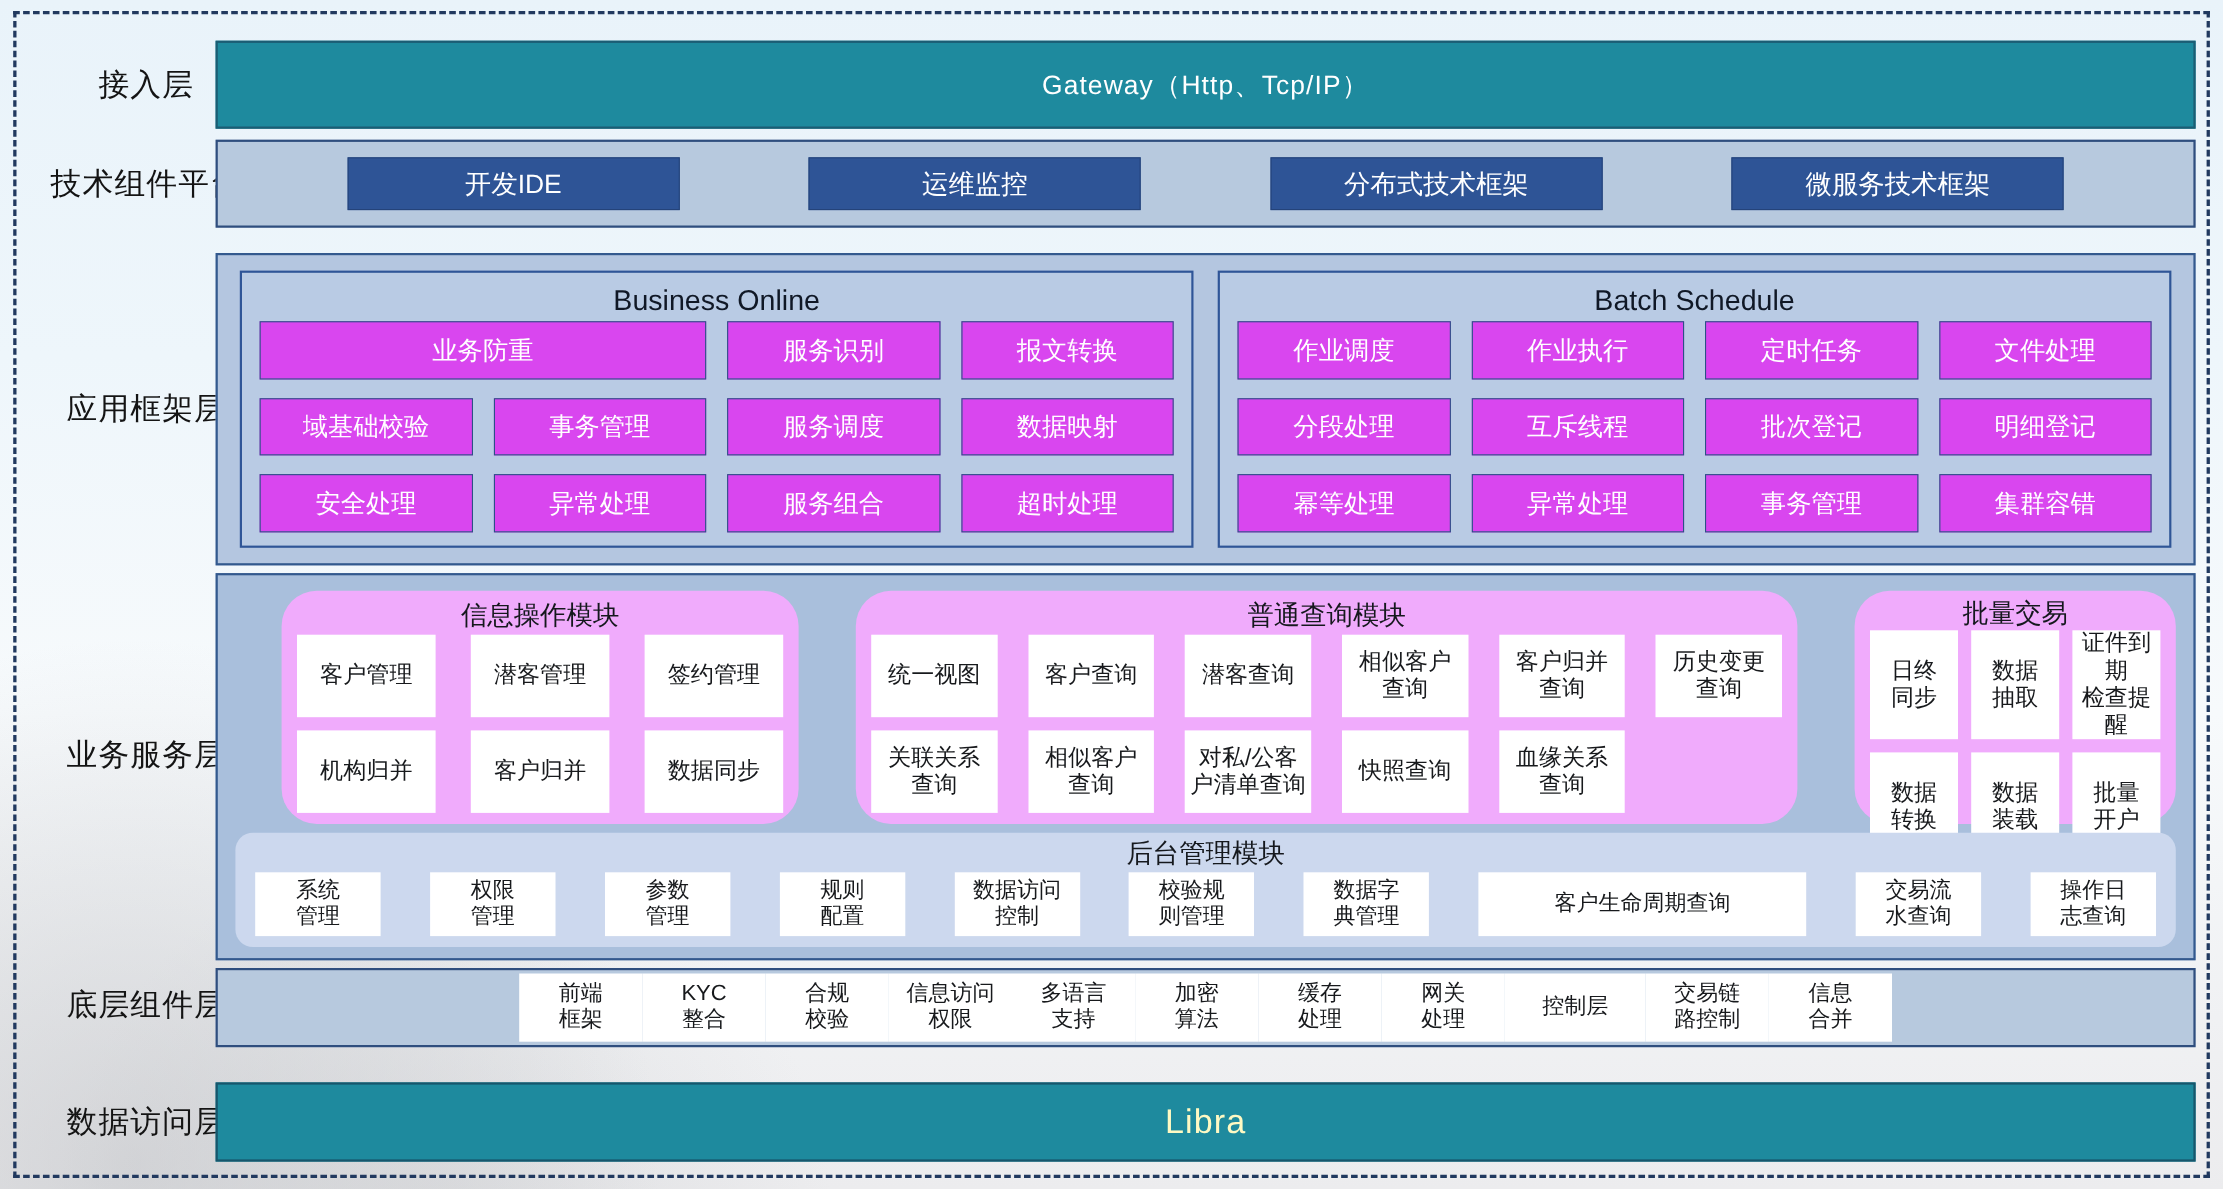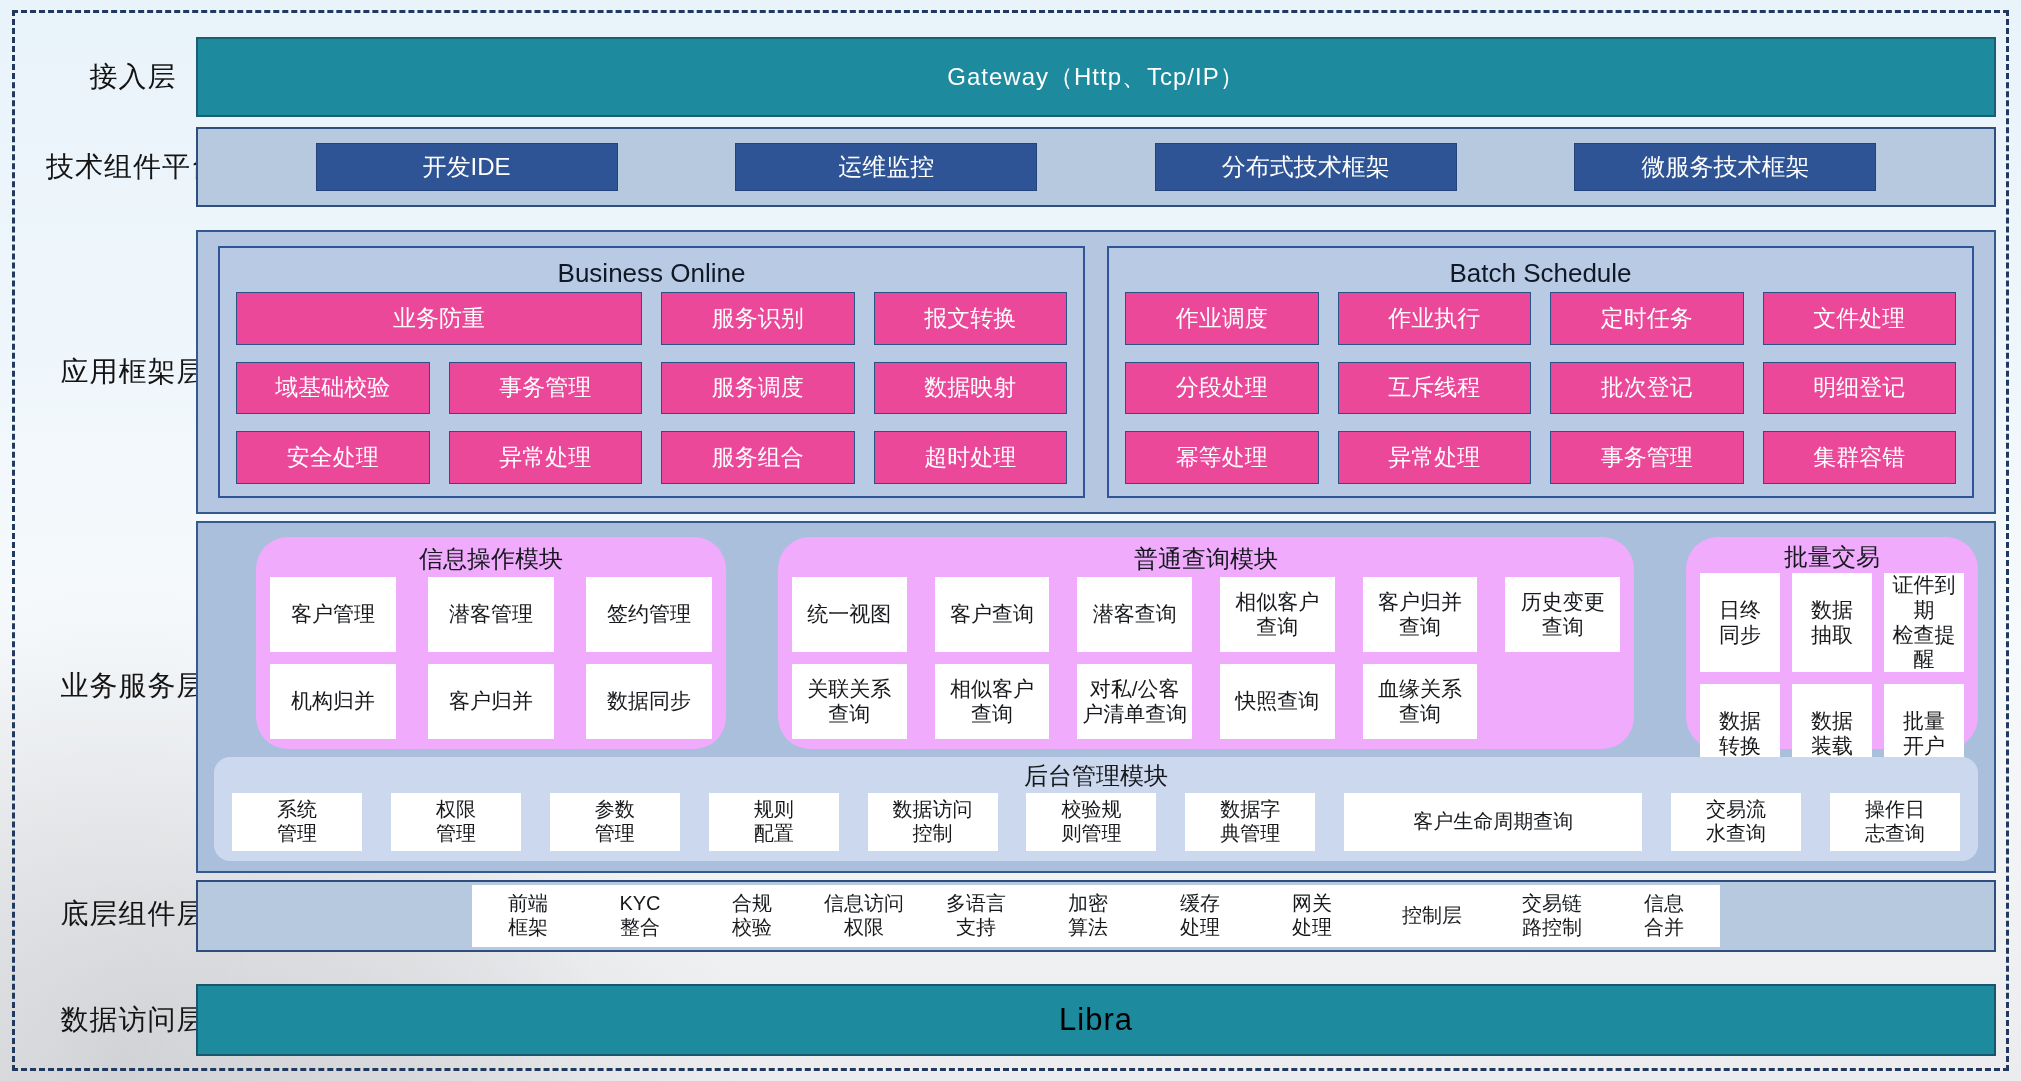--- a/index.html
+++ b/index.html
@@ -54,21 +54,21 @@
   }
   .fw-title{
     height:38px;display:flex;align-items:center;justify-content:center;
     color:#101826;font-size:26px;
   }
   .fw-grid{
     flex:1;display:grid;grid-template-columns:repeat(4,1fr);
     grid-auto-rows:1fr;gap:17px 19px;
   }
   .fw-btn{
-    background:#ec4899;border:1px solid #2b5286;
+    background:#d946ef;border:1px solid #2b5286;
     display:flex;align-items:center;justify-content:center;
     color:#fff;font-size:23px;
   }
   .span2{grid-column:1 / span 2;}
   
   .bizsvc{
     top:521px;height:352px;background:#a9bfdc;border:2px solid #33598e;
   }
   .biz-top{
     position:absolute;left:16px;right:16px;top:14px;height:212px;
@@ -95,34 +95,34 @@
   .p-query{flex:1;}
   .p-batch{width:292px;}
   .admin-panel{
     position:absolute;left:16px;right:16px;top:234px;height:104px;
     background:#ccd8ee;border-radius:16px;
     display:flex;flex-direction:column;padding:2px 18px 10px;box-sizing:border-box;
   }
   .admin-row{
     flex:1;display:flex;align-items:center;justify-content:space-between;gap:10px;
   }
-  .admin-row .cell{height:58px;width:130px;font-size:20px;}
+  .admin-row .cell{height:58px;width:114px;font-size:20px;}
   .admin-row .cell.w-wide{width:298px;}
   
   .basecmp{
     top:880px;height:72px;background:#b7c9de;border:2px solid #2f4e7e;
     display:flex;align-items:center;justify-content:center;
     padding:0 26px;
   }
   .basecmp .cell{height:62px;width:112px;font-size:20px;}
   
   .libra-bar{
     top:984px;height:72px;background:#1e8a9e;border:2px solid #17566c;
     display:flex;align-items:center;justify-content:center;
-    color:#000000;font-size:31px;letter-spacing:1px;
+    color:#fef9c3;font-size:31px;letter-spacing:1px;
   }
 </style>
 </head>
 <body>
 
 <div id="canvas">
   <div class="dashed-frame"></div>
 
   <div class="layer-label" style="top:37px;height:80px;">接入层</div>
   <div class="layer-label" style="top:127px;height:80px;">技术组件平台</div>

